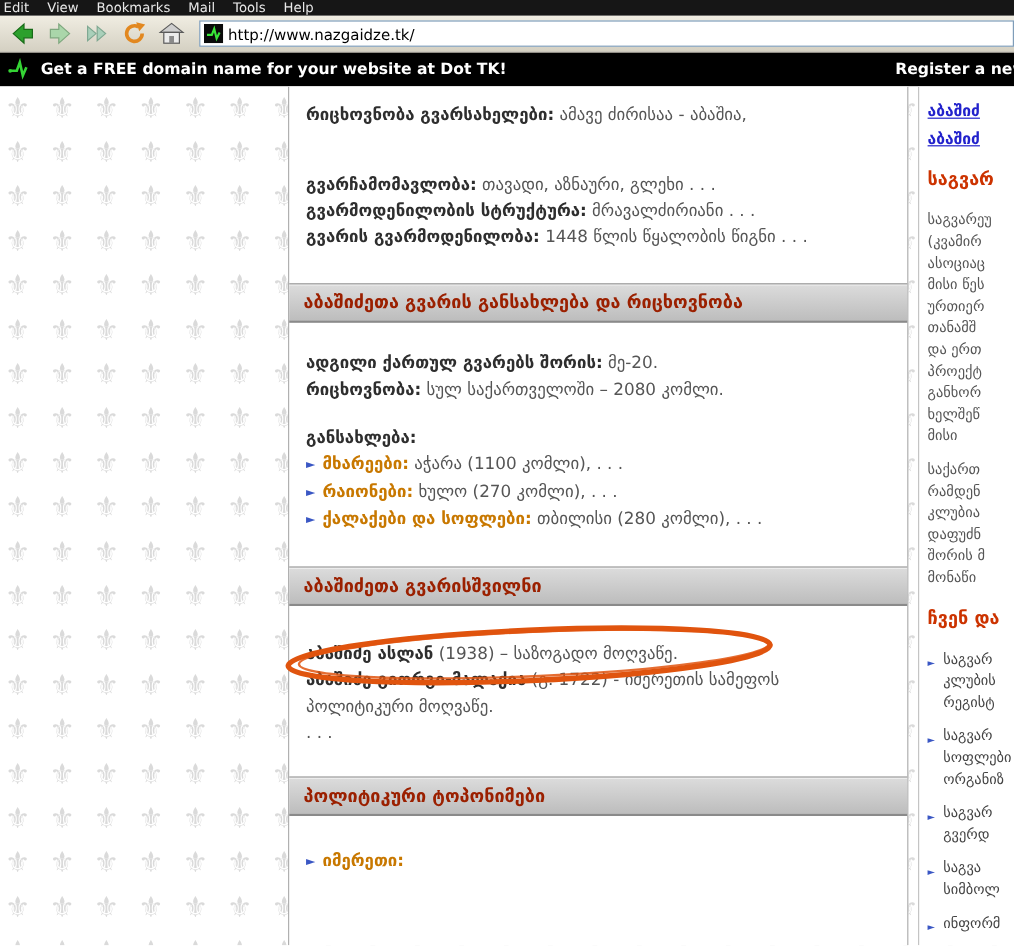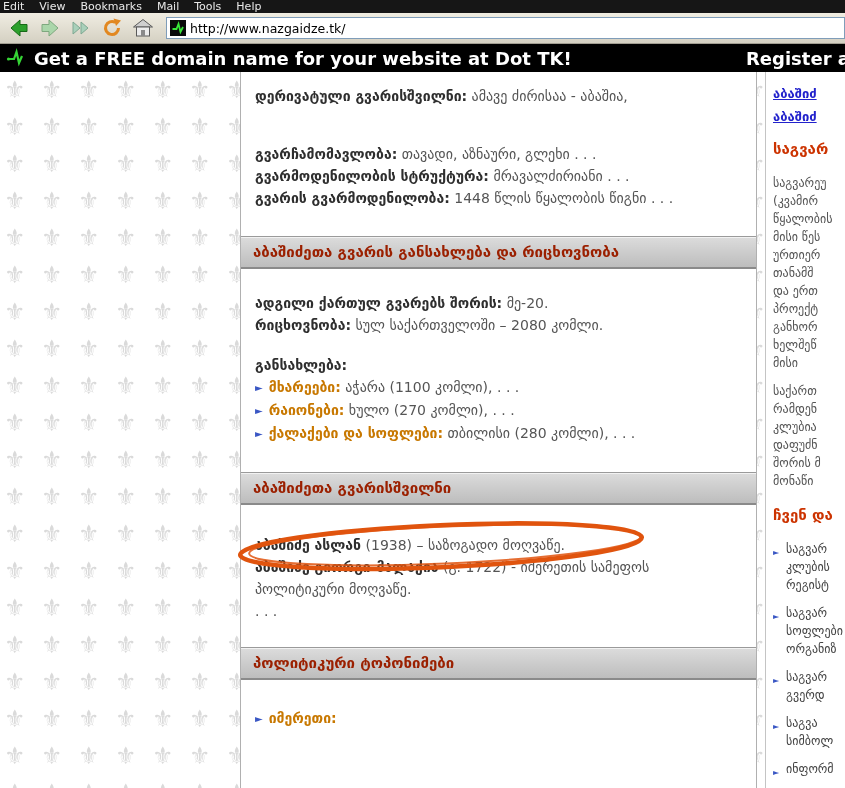--- a/index.html
+++ b/index.html
@@ -17,21 +17,21 @@
     display:flex; align-items:center; gap:4px; padding-left:5px; }
   .tbtn { width:27px; height:25px; background:transparent; border:1px solid transparent;
     display:flex; align-items:center; justify-content:center; padding:0; }
   .urlwrap { flex:1; height:22px; margin-left:6px; background:#fff; border:1px solid #7f9db9;
     display:flex; align-items:center; padding:0 3px; gap:4px; overflow:hidden; }
   .urltext { font-size:12.5px; color:#000; white-space:nowrap; }
 
   #banner { position:absolute; top:44px; left:0; width:845px; height:28px; background:#000;
     color:#fff; display:flex; align-items:center; overflow:hidden; }
   .bicon { margin-left:6px; display:flex; }
-  .btext { font-weight:bold; font-size:18px; margin-left:8px; white-space:nowrap; }
+  .btext { font-weight:bold; font-size:13px; margin-left:8px; white-space:nowrap; }
   .btext.right { position:absolute; left:746px; margin:0; }
 
   
   #page { position:absolute; top:72px; left:0; width:845px; height:716px; overflow:hidden; background:#fff; }
   #pattern { position:absolute; inset:0; }
   .orn { position:absolute; font-size:24px; color:#dadada; line-height:1; }
 
   #content-col { position:absolute; left:240px; top:0; width:517px; min-height:716px; background:#fff;
     border-left:1px solid #b0b0b0; border-right:1px solid #b0b0b0; }
   .intro { padding:14px 14px 12px; }
@@ -584,21 +584,21 @@
         <span class="orn" style="left: 633px; top: 709px;">⚜</span>
         <span class="orn" style="left: 670px; top: 709px;">⚜</span>
         <span class="orn" style="left: 707px; top: 709px;">⚜</span>
         <span class="orn" style="left: 744px; top: 709px;">⚜</span>
         <span class="orn" style="left: 781px; top: 709px;">⚜</span>
         <span class="orn" style="left: 818px; top: 709px;">⚜</span>
       </div>
 
     <div id="content-col">
       <div class="intro" id="intro">
-          <div class="line"><span class="seg-bold">დერივატული გვარისშვილნი:</span><span class="seg-norm"> ამავე ძირისაა - აბაშია,</span></div>
+          <div class="line"><span class="seg-bold">რიცხოვნობა გვარსახელები:</span><span class="seg-norm"> ამავე ძირისაა - აბაშია,</span></div>
         </div>
       <div id="sections">
           <div class="section">
             <div class="sec-body">
               <div class="line"><span class="seg-bold">გვარჩამომავლობა:</span><span class="seg-norm"> თავადი, აზნაური, გლეხი . . .</span></div>
               <div class="line"><span class="seg-bold">გვარმოდენილობის სტრუქტურა:</span><span class="seg-norm"> მრავალძირიანი . . .</span></div>
               <div class="line"><span class="seg-bold">გვარის გვარმოდენილობა:</span><span class="seg-norm"> 1448 წლის წყალობის წიგნი . . .</span></div>
             </div>
           </div>
           <div class="section">
@@ -638,21 +638,21 @@
 
     <div id="sidebar">
       <div id="sb-top">
           <a class="sb-link">აბაშიძ</a>
           <a class="sb-link">აბაშიძ</a>
         </div>
       <div class="sb-h">საგვარ</div>
       <div id="sb-list1">
           <div class="sb-item">საგვარეუ</div>
           <div class="sb-item">(კვამირ</div>
-          <div class="sb-item">წყალობის</div>
+          <div class="sb-item">ასოციაც</div>
           <div class="sb-item">მისი წეს</div>
           <div class="sb-item">ურთიერ</div>
           <div class="sb-item">თანამშ</div>
           <div class="sb-item">და ერთ</div>
           <div class="sb-item">პროექტ</div>
           <div class="sb-item">განხორ</div>
           <div class="sb-item">ხელშეწ</div>
           <div class="sb-item">მისი</div>
         </div>
       <div class="sb-gap"></div>

